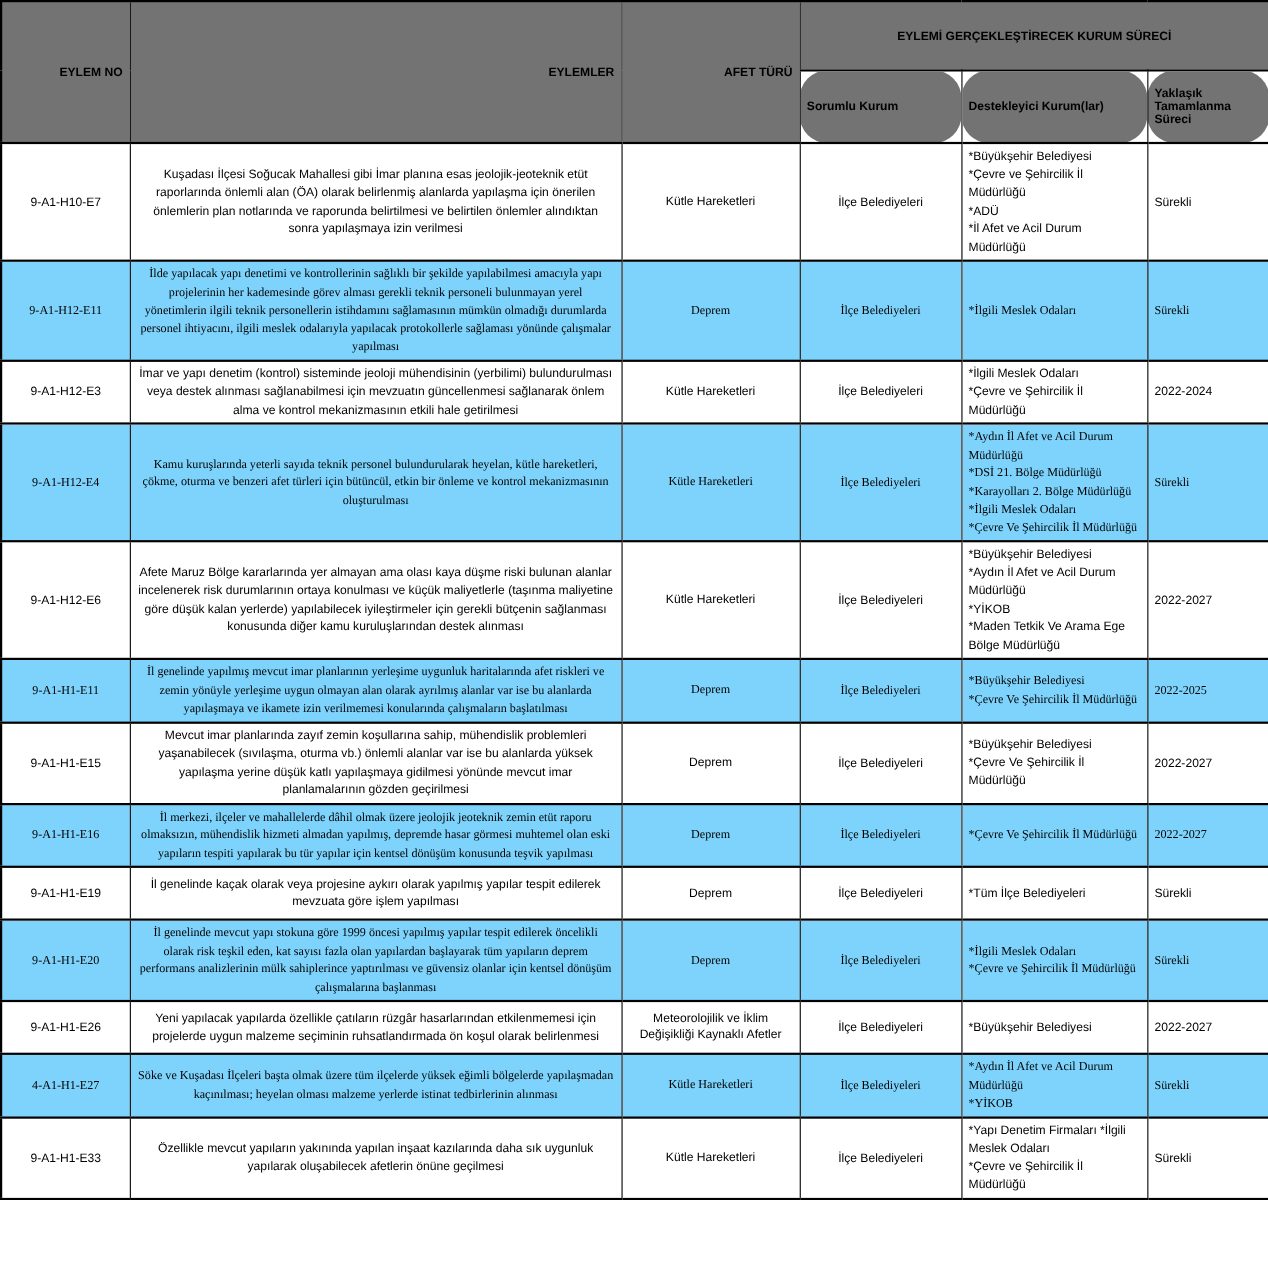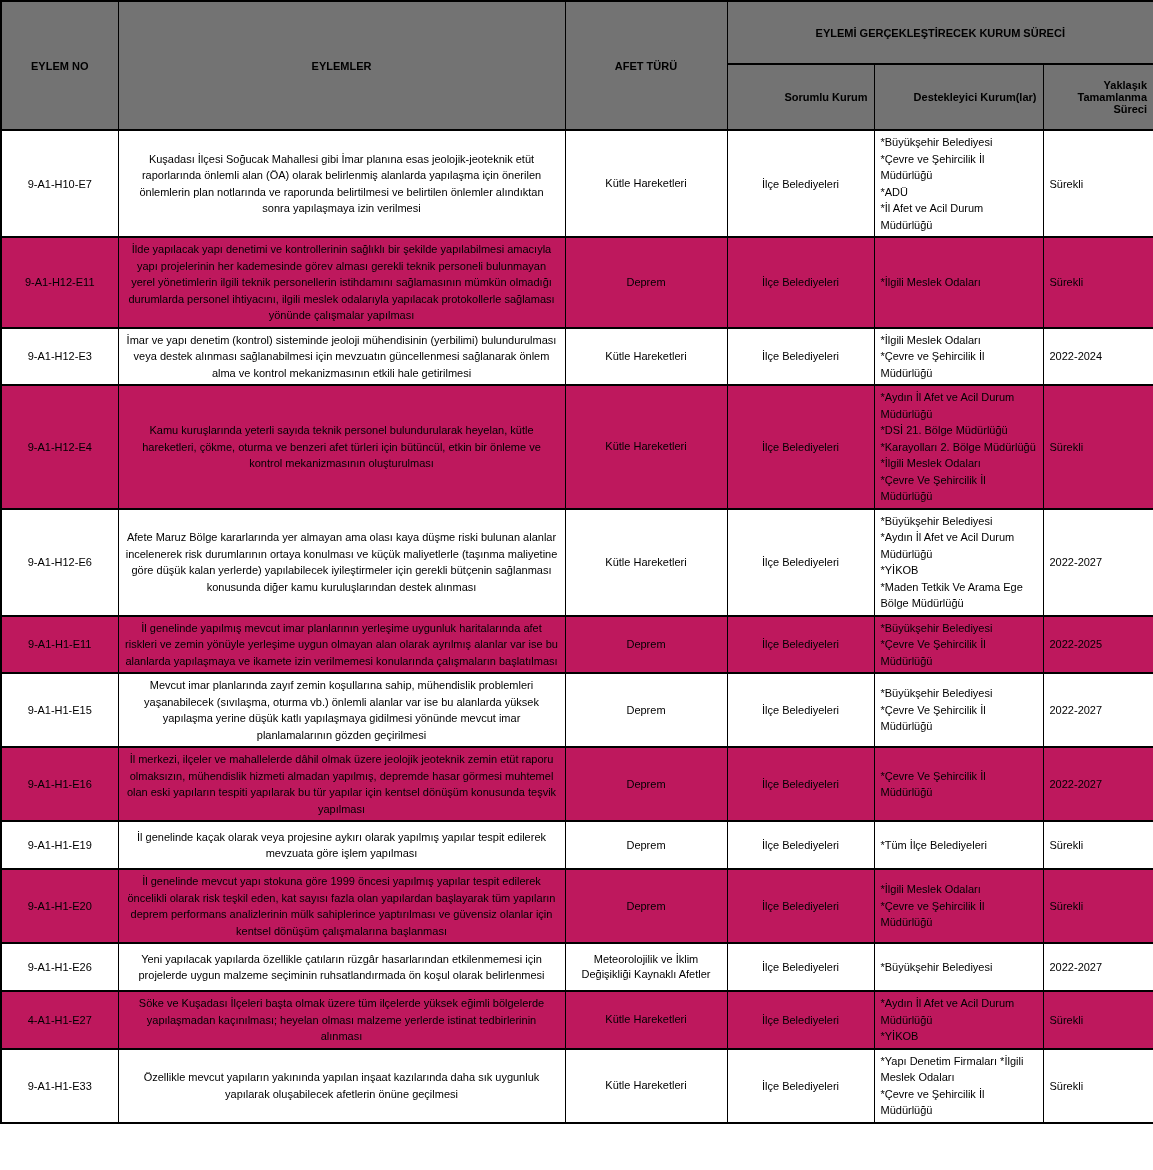--- a/index.html
+++ b/index.html
@@ -38,38 +38,39 @@
   table.action-table { border: 2px solid #000000; }
   table.action-table tbody tr > td { border-top-width: 2px; border-bottom-width: 2px; }
   table.action-table thead tr.sub th { border-top-width: 1px; }
   table.action-table thead th { border-bottom-width: 2px; }
 
   thead th {
     background: #737373;
     font-weight: bold;
     font-size: 11.5px;
   }
-  th.center { text-align: center; margin-top: 15px; }
+  th.center { text-align: right; margin-top: 15px; }
   th.group  { text-align: center; border-bottom-width: 1px; }
   th.sub-left {
-    text-align: right;
+    text-align: left;
     vertical-align: middle;
     padding-left: 5px;
     font-size: 11px;
+    border-radius: 25px;
   }
   th.rowspan2 { vertical-align: middle; }
 
   td.c-no    { text-align: center; }
   td.c-ey    { text-align: center; line-height: 1.5; padding: 4px 10px; }
   td.c-af    { text-align: center; line-height: 1.35; }
   td.c-so    { text-align: center; }
   td.c-de    { text-align: left; white-space: pre-line; line-height: 1.5; padding: 2px 4px; }
   td.c-su    { text-align: left; }
 
-  tbody tr.shaded td { background: #be185d; }
+  tbody tr.shaded td { background: #7dd3fc; font-family: Liberation Serif, serif; }
   tbody tr.plain  td { background: #FFFFFF; }
 
   tbody tr td { height: 40px; } 
 </style>
 </head>
 <body>
 
 <div class="sheet">
   <table class="action-table">
     <colgroup>

